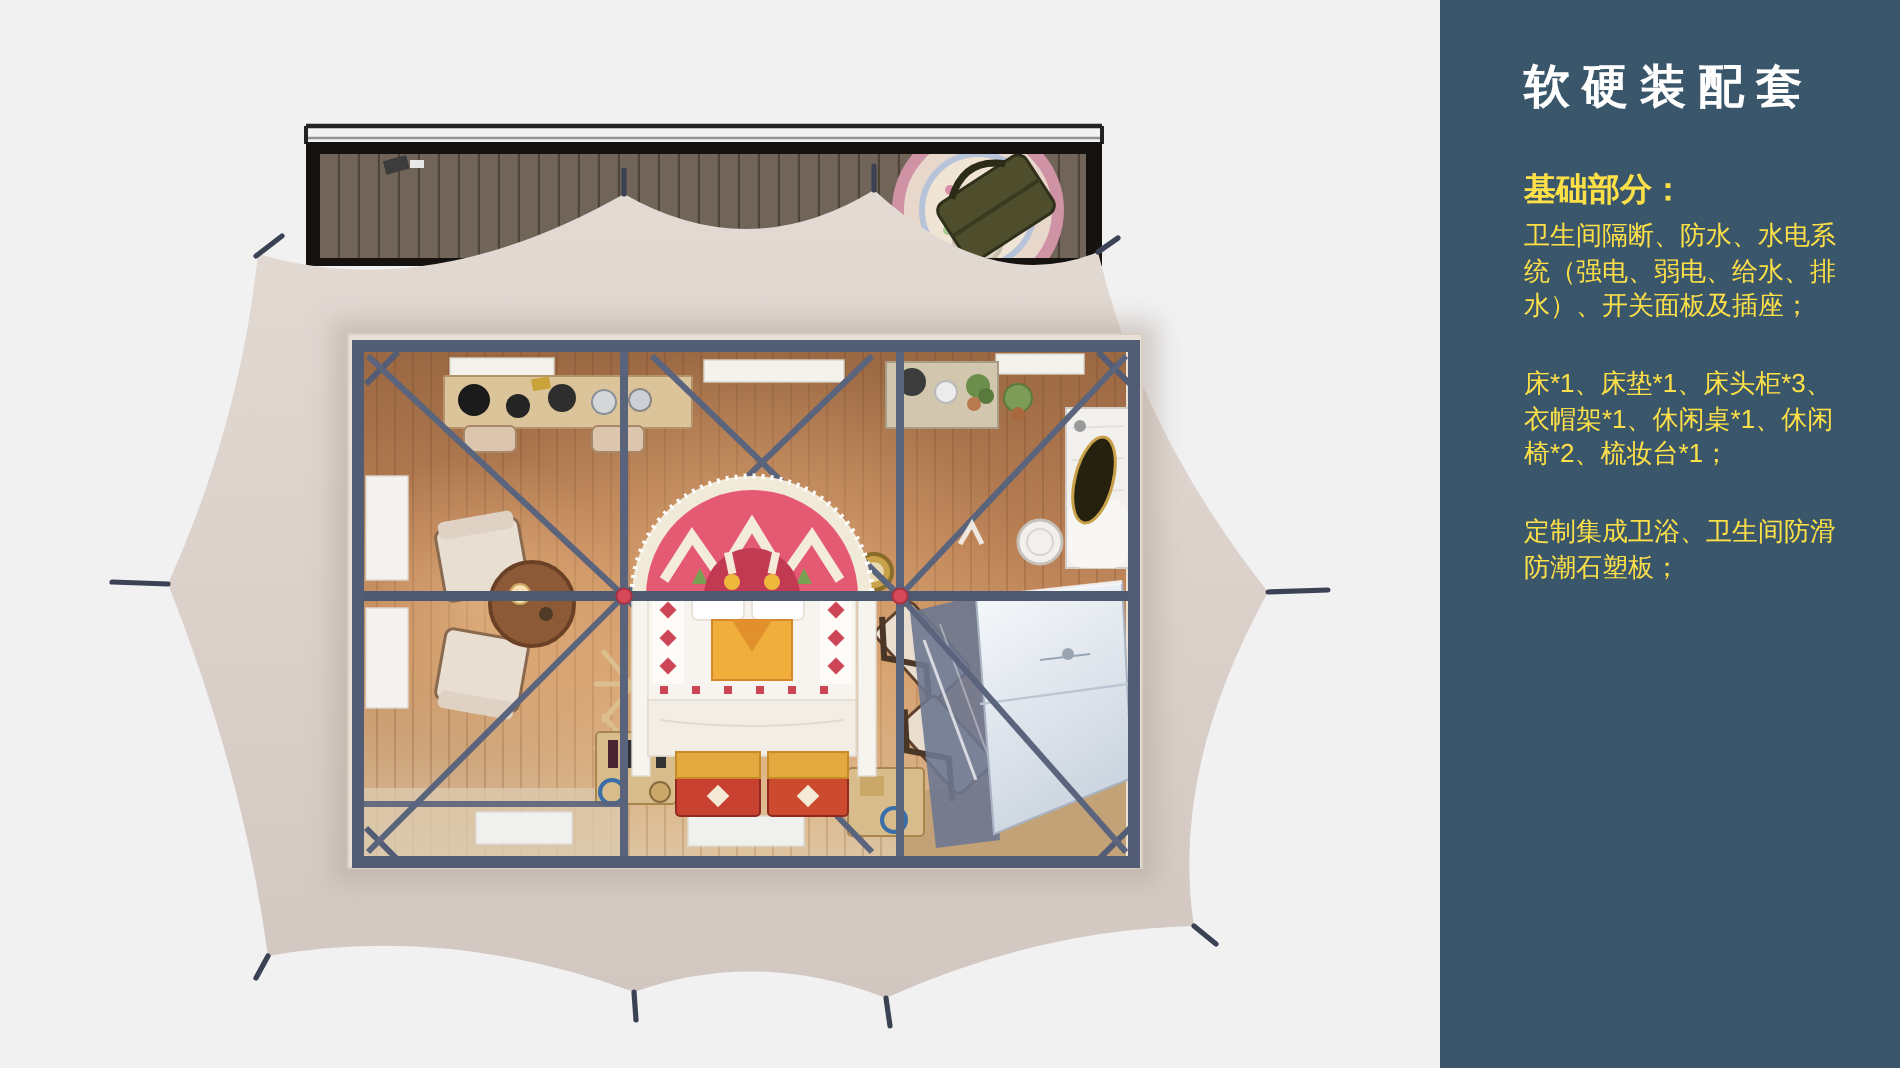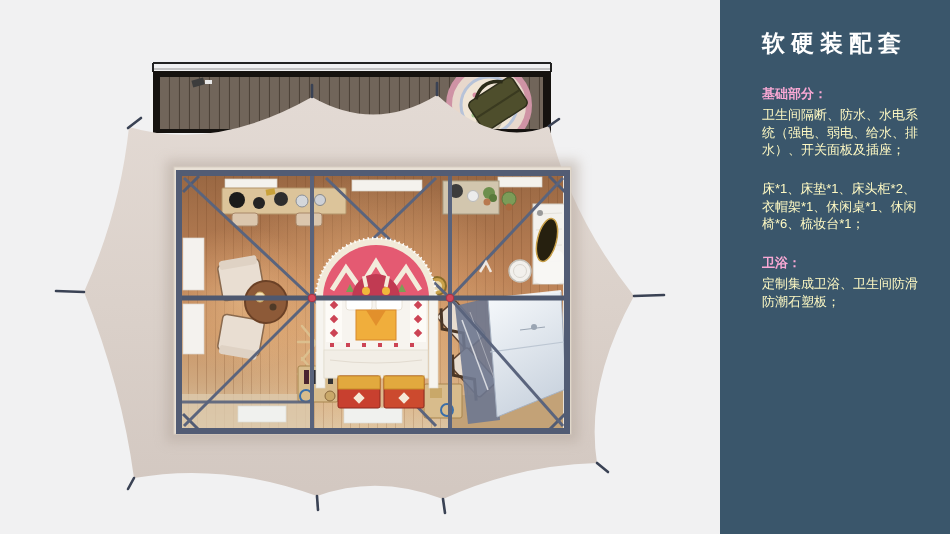--- a/index.html
+++ b/index.html
@@ -2,22 +2,22 @@
 <html><head>
 <meta charset="utf-8">
 <style>
   html,body{margin:0;padding:0;background:#f1f1f2;}
   body{width:950px;height:534px;overflow:hidden;font-family:"Liberation Sans",sans-serif;}
   .stage{position:relative;width:950px;height:534px;background:#f1f1f2;}
   .plan{position:absolute;left:0;top:0;width:720px;height:534px;}
   .panel{position:absolute;left:720px;top:0;width:230px;height:534px;background:#3a566b;
          color:#ffffff;box-sizing:border-box;padding:28px 26px 0 42px;}
   .panel h1{margin:0 0 26px 0;font-size:23px;font-weight:700;letter-spacing:6px;white-space:nowrap;color:#ffffff;}
-  .panel h2{margin:11px 0 3px 0;font-size:13px;font-weight:700;color:#f9a8d4;}
-  .panel p{margin:0 0 21px 0;font-size:13px;line-height:1.36;color:#fef9c3;}
+  .panel h2{margin:11px 0 3px 0;font-size:16px;font-weight:700;color:#fde047;}
+  .panel p{margin:0 0 21px 0;font-size:13px;line-height:1.36;color:#fde047;}
 </style>
 </head>
 <body>
 
 <div class="stage">
 
   <svg class="plan" viewBox="0 0 720 534">
     <defs>
       <linearGradient id="canvasGrad" x1="0" y1="95" x2="0" y2="510" gradientUnits="userSpaceOnUse">
         <stop offset="0" stop-color="#e3dad4"></stop>
@@ -301,28 +301,27 @@
 
   <aside class="panel">
     <h1>软硬装配套</h1>
 
     <section>
       <h2>基础部分：</h2>
       <p>卫生间隔断、防水、水电系统（强电、弱电、给水、排水）、开关面板及插座；</p>
     </section>
 
     <section>
-      <p>床*1、床垫*1、床头柜*2、衣帽架*1、休闲桌*1、休闲椅*6、梳妆台*1；</p>
-    </section>
-
-    <section>
-    </section>
-
-    <section>
-      <h2>卫浴：</h2>
+      <p>床*1、床垫*1、床头柜*3、衣帽架*1、休闲桌*1、休闲椅*2、梳妆台*1；</p>
+    </section>
+
+    <section>
+    </section>
+
+    <section>
     </section>
 
     <section>
       <p>定制集成卫浴、卫生间防滑防潮石塑板；</p>
     </section>
   </aside>
 
 </div>
 
 </body></html>

